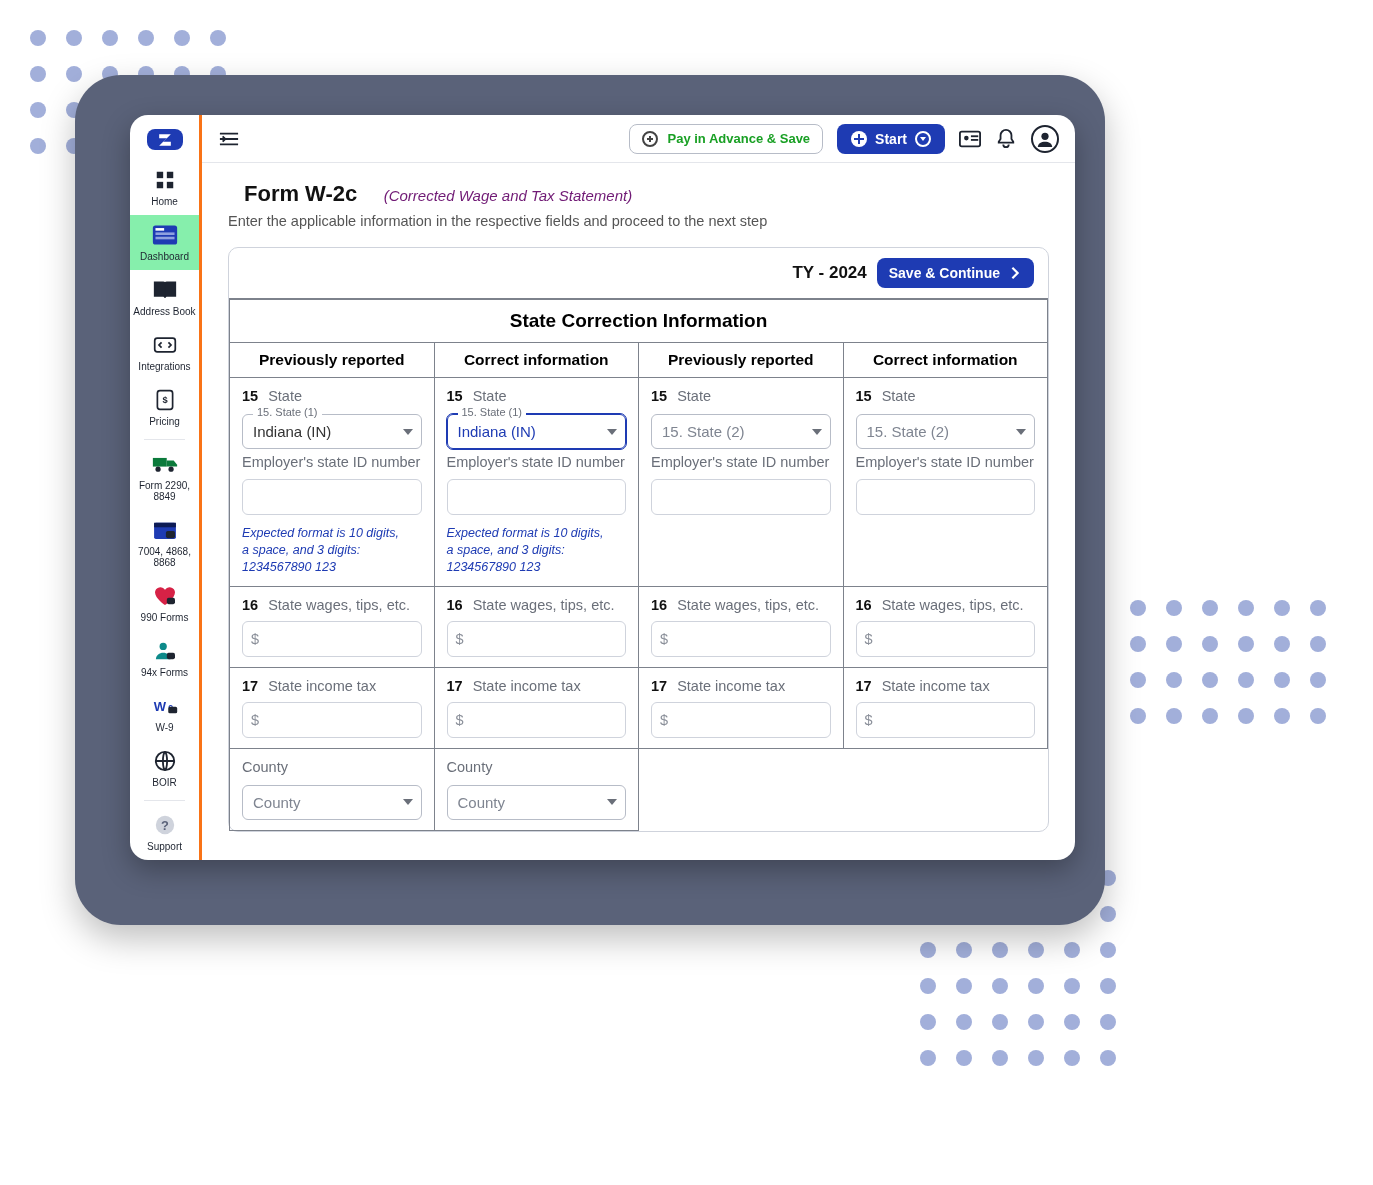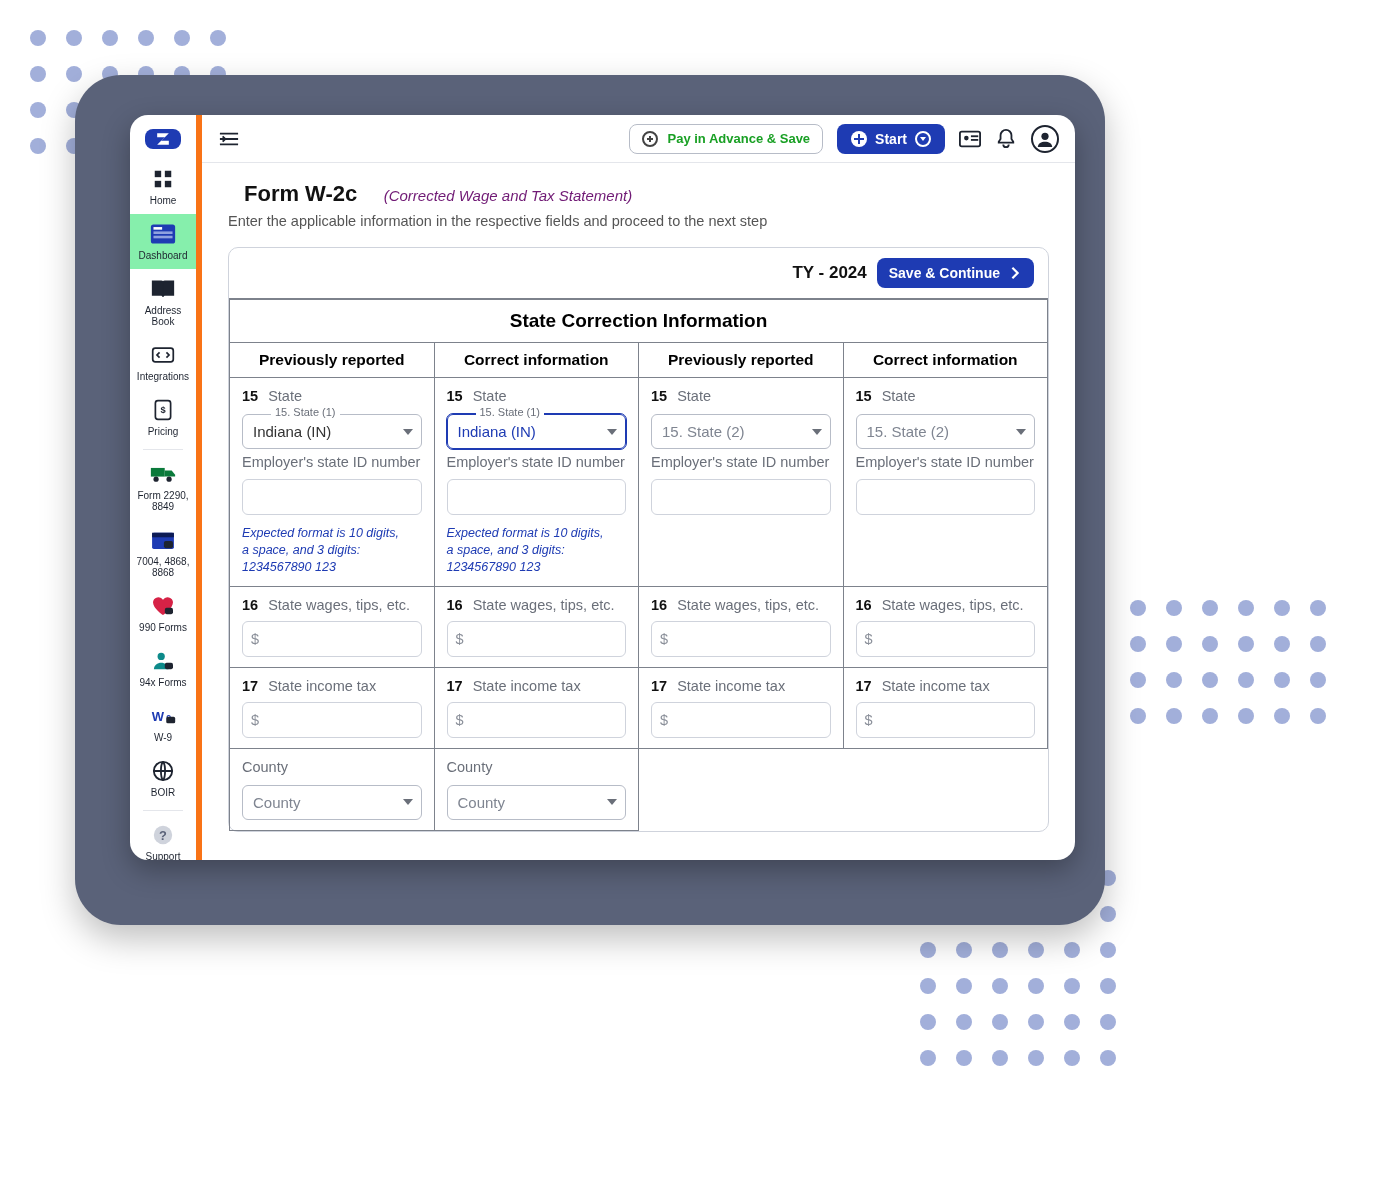--- a/index.html
+++ b/index.html
@@ -14,21 +14,21 @@
 
   .slab { position:absolute; left:75px; top:75px; width:1030px; height:850px;
           background:#5a6279; border-radius:46px;
           box-shadow:0 14px 34px rgba(0,0,0,.25); }
 
   .app  { position:absolute; left:130px; top:115px; width:945px; height:745px;
           background:#ffffff; border-radius:18px; overflow:hidden;
           box-shadow:0 10px 28px rgba(0,0,0,.3); display:flex; }
 
   
-  .sidebar { width:72px; flex:0 0 72px; border-right:6px solid #f97316; display:flex; flex-direction:column; align-items:center; }
+  .sidebar { width:72px; flex:0 0 72px; border-right:3px solid #f97316; display:flex; flex-direction:column; align-items:center; }
   .logo { width:36px; height:36px; margin:14px 0 10px; background:#1e3bb3; border-radius:8px;
           display:flex; align-items:center; justify-content:center; color:#fff; }
   .logo svg { width:20px; height:20px; }
   .navitem { width:100%; padding:8px 2px; display:flex; flex-direction:column; align-items:center;
              font-size:10px; line-height:11px; color:#1e2430; text-align:center; cursor:pointer; gap:4px; }
   .navitem.active { background:#86efac; }
   .navitem .nicon { width:28px; height:24px; display:flex; align-items:center; justify-content:center; }
   .sep { width:60%; border-top:1px solid #e4e6eb; margin:4px 0; }
 
   
@@ -71,21 +71,21 @@
   table.form th.title { padding:10px; font-size:19px; font-weight:800; border:1px solid #7d828c; border-top:2px solid #7d828c;}
   table.form th.col   { padding:8px; font-size:15.5px; font-weight:800; border:1px solid #7d828c; }
   table.form td       { border:1px solid #7d828c; padding:10px 12px; vertical-align:top; font-size:14.5px; color:#333; }
 
   .lbl { color:#6a6f79; }
   .row-num { font-weight:800; color:#111; margin-right:6px; }
 
   .fs { position:relative; border:1px solid #b7bcc7; border-radius:6px; margin-top:10px; padding:8px 30px 8px 10px;
         font-size:15px; cursor:pointer; background:#fff; }
   .fs.active { border-color:#1e3bb3; outline:1px solid #1e3bb3; color:#1e3bb3; }
-  .fs .legend { position:absolute; top:-9px; left:28px; background:#fff; padding:0 4px; font-size:11px; color:#6a6f79; }
+  .fs .legend { position:absolute; top:-9px; left:10px; background:#fff; padding:0 4px; font-size:11px; color:#6a6f79; }
   .fs .caret  { position:absolute; right:8px; top:50%; transform:translateY(-50%);
                 width:0;height:0;border-left:5px solid transparent;border-right:5px solid transparent;border-top:6px solid #6a6f79;}
   .fs.placeholder { color:#7f8591; }
 
   .hint { margin-top:10px; font-size:12.5px; font-style:italic; color:#1e3bb3; line-height:1.35; }
 
   .txtbox { border:1px solid #cfd3dc; border-radius:6px; height:36px; margin-top:8px;
             display:flex; align-items:center; padding:0 8px; color:#8a8f99; cursor:text; }
 
   .idlabel { color:#6a6f79; margin-top:4px; line-height:1.25; }

